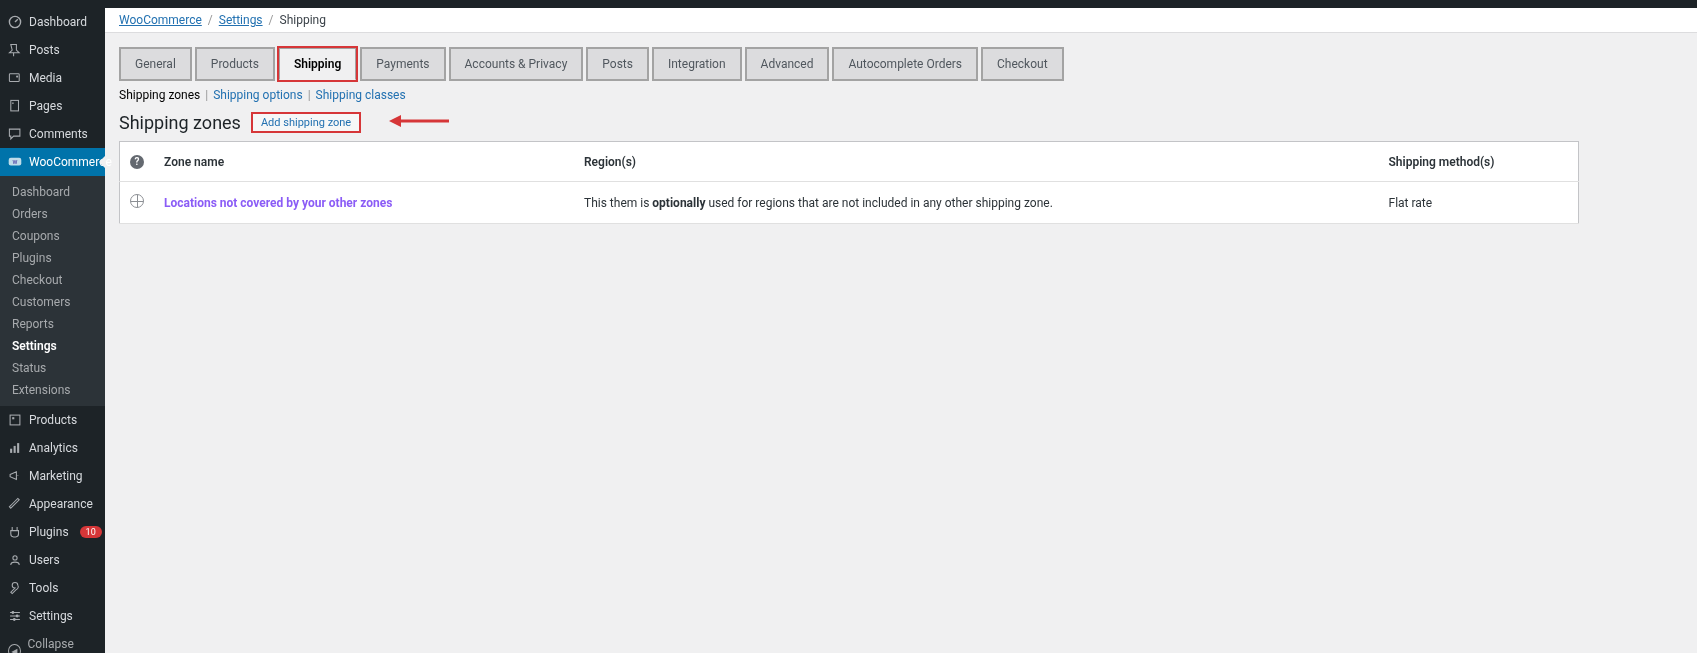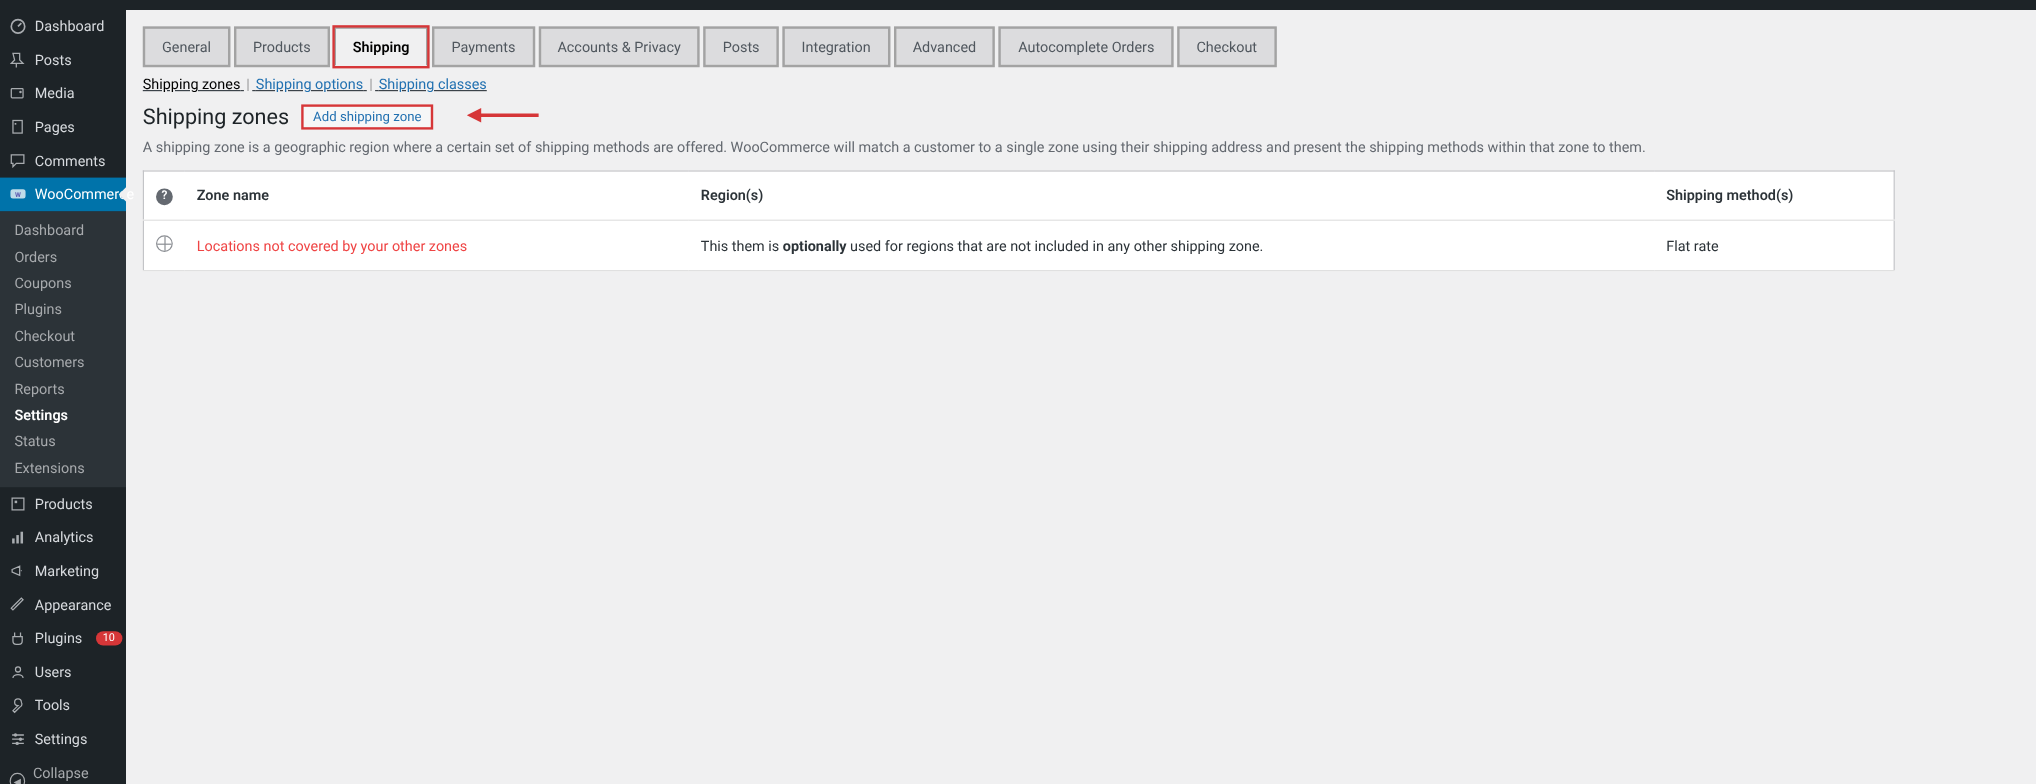--- a/index.html
+++ b/index.html
@@ -108,21 +108,20 @@
     color:#000;
     font-weight:600;
   }
   .tab.highlight {
     outline:2px solid #d63638;
     outline-offset:-1px;
   }
   .sub-tabs {
     padding:6px 0 10px;
     font-size:12px;
-    text-decoration:underline;
   }
   .sub-tabs a { color:#2271b1; cursor:pointer; }
   .sub-tabs .cur { color:#000; font-weight:normal; }
   .sub-tabs .pipe { color:#999; margin:0 2px; }
   .heading-row {
     display:flex;align-items:center;gap:10px;margin-bottom:8px;
   }
   .heading-row h2 { font-size:18px; font-weight:400; color:#1d2327; }
   .add-zone-btn {
     border:2px solid #d63638;
@@ -148,21 +147,21 @@
     padding:12px 10px;
     text-align:left;
     border-bottom:1px solid #e0e0e0;
     color:#2c3338;
   }
   table.zones th { font-weight:600; }
   .col-icon { width:30px; text-align:center; }
   .col-zone { width:420px; }
   .col-region { }
   .col-method { width:200px; }
-  .link { color:#ef4444; cursor:pointer; }
+  .link { color:#8b5cf6; cursor:pointer;font-weight:bold; }
   .q-circle {
     display:inline-block;width:14px;height:14px;border-radius:50%;
     background:#646970;color:#fff;font-size:10px;line-height:14px;text-align:center;
   }
   .globe {
     display:inline-block;width:14px;height:14px;border-radius:50%;
     border:1.5px solid #8c8f94;position:relative;
   }
   .globe:before,.globe:after{content:"";position:absolute;background:#8c8f94;}
   .globe:before{left:0;right:0;top:50%;height:1px;}
@@ -315,20 +314,27 @@
     <span class="lbl">Settings</span>
   </div>
 
   <div class="collapse-row">
     <span class="circ">◀</span>
     <span>Collapse menu</span>
   </div>
 </div>
 
 <div class="main">
+  <div class="breadcrumb">
+    <a>WooCommerce</a>
+    <span class="sep">/</span>
+    <a>Settings</a>
+    <span class="sep">/</span>
+    <span>Shipping</span>
+  </div>
 
   <div class="content-wrap">
 
     <div class="tabs">
       <div class="tab">General</div>
       <div class="tab">Products</div>
       <div class="tab active highlight">Shipping</div>
       <div class="tab">Payments</div>
       <div class="tab">Accounts &amp; Privacy</div>
       <div class="tab">Posts</div>
@@ -350,21 +356,20 @@
       <h2>Shipping zones</h2>
       <span class="add-zone-btn">Add shipping zone</span>
       <span class="red-arrow">
         <svg width="60" height="16" viewBox="0 0 60 16">
             <line x1="60" y1="8" x2="8" y2="8" stroke="#d63638" stroke-width="3"></line>
             <polygon points="0,8 12,2 12,14" fill="#d63638"></polygon>
           </svg>
       </span>
     </div>
 
-    <p class="desc">A shipping zone is a geographic region where a certain set of shipping methods are offered. WooCommerce will match a customer to a single zone using their shipping address and present the shipping methods within that zone to them.</p>
 
     <table class="zones">
       <thead>
         <tr>
           <th class="col-icon"><span class="q-circle">?</span></th>
           <th class="col-zone">Zone name</th>
           <th class="col-region">Region(s)</th>
           <th class="col-method">Shipping method(s)</th>
         </tr>
       </thead>

